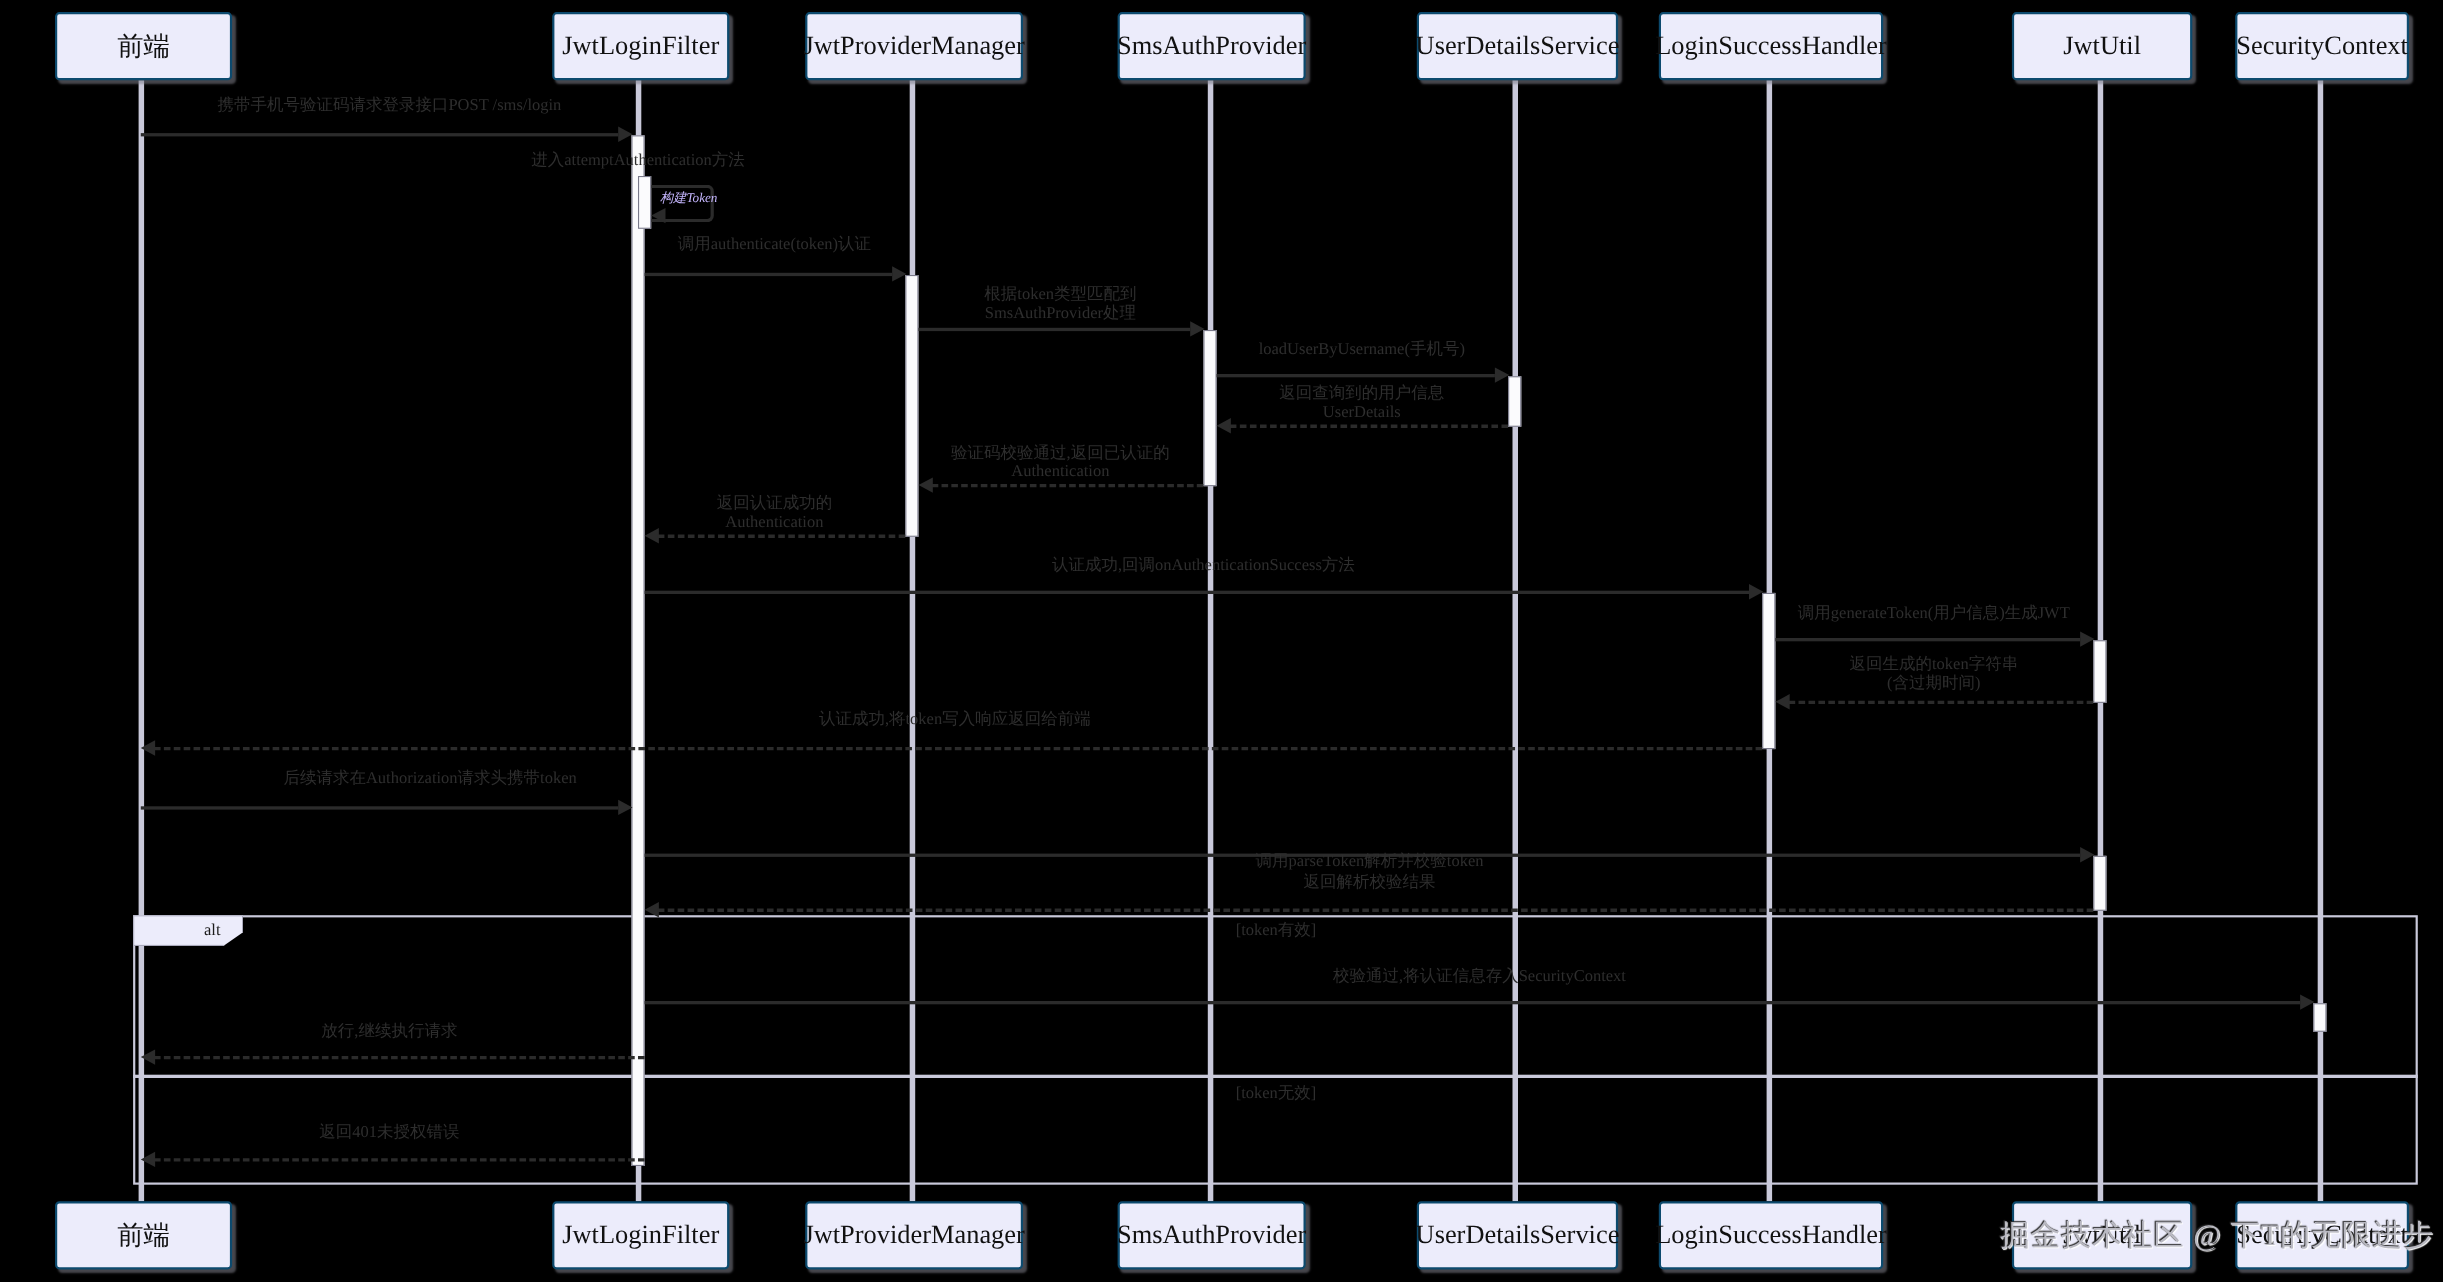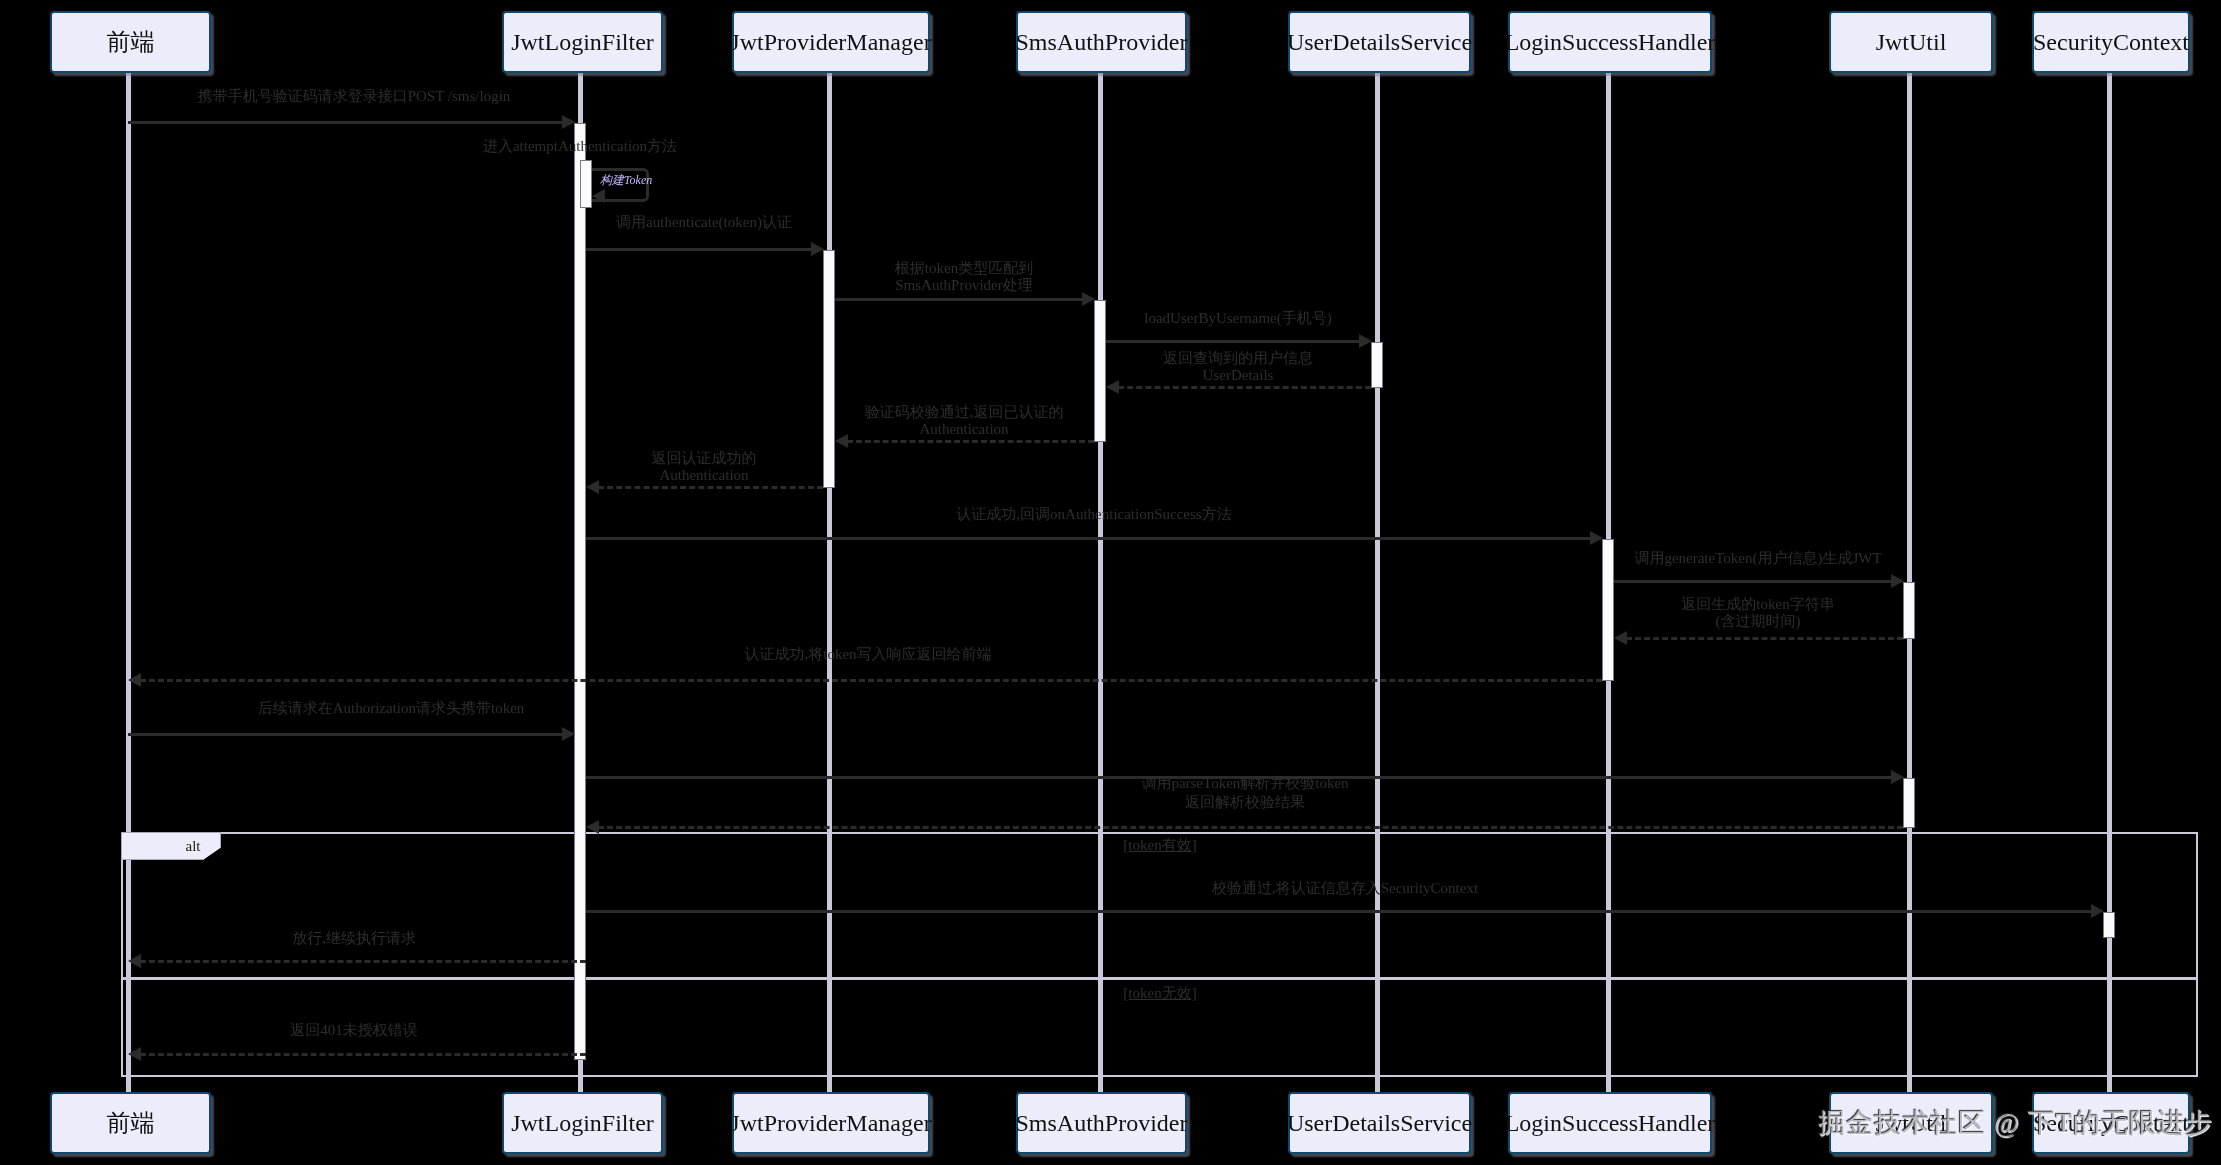--- a/index.html
+++ b/index.html
@@ -26,21 +26,21 @@
   .llabel{position:absolute;color:#c4b5fd;font-size:15px;white-space:nowrap;z-index:5;font-style:italic;}
   .tiny{font-size:12px;}
   
   .selfloop{position:absolute;width:54px;height:28px;border:3px solid #2b2b2b;border-left:none;
             border-radius:0 6px 6px 0;z-index:4;background:transparent;}
   
   .altframe{position:absolute;border:2px solid #c9c9da;box-sizing:border-box;z-index:2;}
   .altlabel{position:absolute;background:#ececfb;border:1px solid #a9a9bb;color:#1c1c1c;font-size:15px;
             display:flex;align-items:center;justify-content:center;z-index:5;
             clip-path:polygon(0 0,100% 0,100% 55%,82% 100%,0 100%);padding-left:44px;}
-  .altcond{position:absolute;transform:translateX(-50%);color:#2e2e2e;font-size:15px;white-space:nowrap;z-index:5;text-decoration:underline;}
+  .altcond{position:absolute;transform:translateX(-50%);color:#2e2e2e;font-size:15px;white-space:nowrap;z-index:5;}
   .altdivider{position:absolute;height:0;border-top:3px solid #c9c9da;z-index:2;}
   
   .watermark{position:absolute;color:#b9b9c2;font-size:27px;letter-spacing:1px;z-index:9;white-space:nowrap;
              text-shadow:-1px -1px 1px #2a2a2a,1px 1px 1px #fff;}
 </style>
 </head>
 <body>
 
 <div class="canvas">
 

